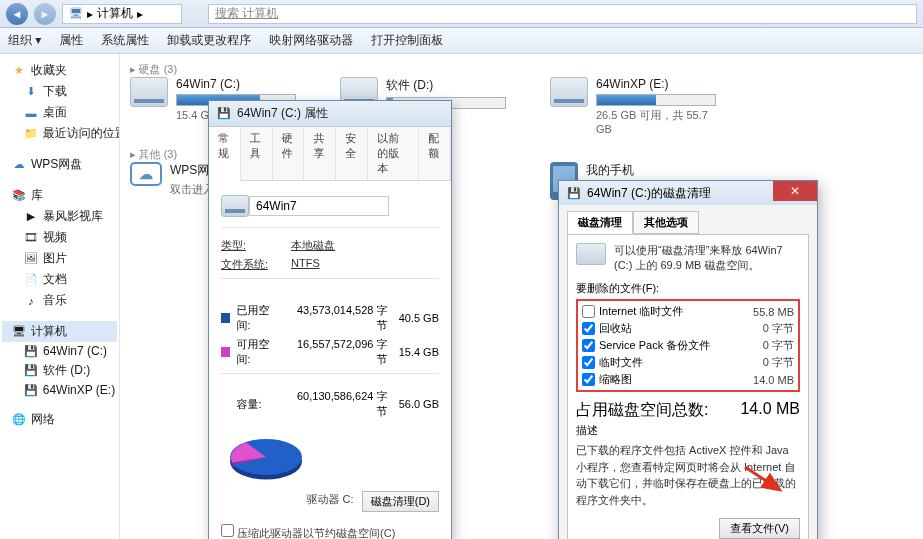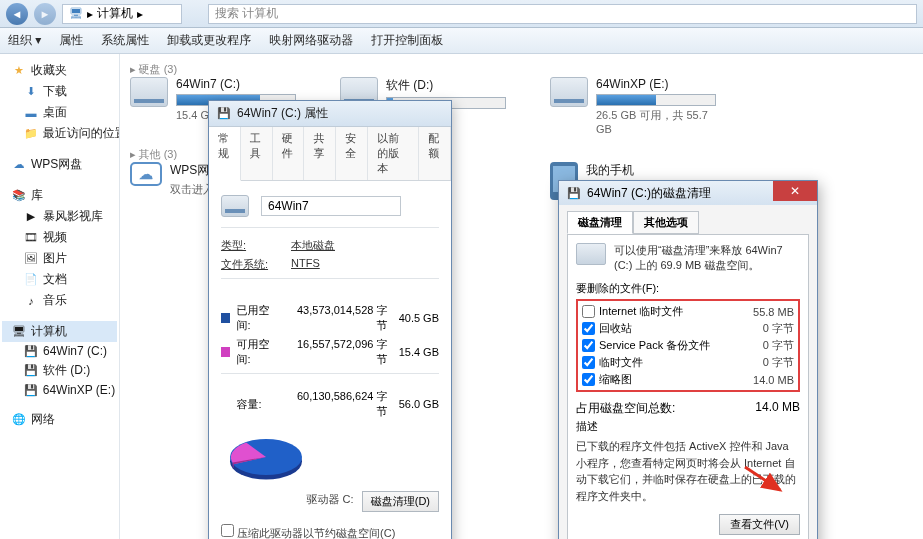--- a/index.html
+++ b/index.html
@@ -2,21 +2,21 @@
 <html><head>
 <meta charset="utf-8">
 <style>
 * { margin: 0; padding: 0; box-sizing: border-box; font-family: "Microsoft YaHei", "SimSun", Arial, sans-serif; }
 body { width: 923px; height: 539px; background: #fff; overflow: hidden; font-size: 12px; position: relative; }
 
 
 .titlebar { height: 28px; background: linear-gradient(#e8f0f8, #d8e5f2); border-bottom: 1px solid #b0c0d0; display: flex; align-items: center; padding: 0 6px; gap: 6px; }
 .nav-btn { width: 22px; height: 22px; border-radius: 50%; background: linear-gradient(#7aa5d6,#4a7ab0); display: flex; align-items: center; justify-content: center; color: #fff; font-size: 11px; }
 .addressbar { flex: 0 0 auto; min-width: 120px; background: #fff; border: 1px solid #b8c6d6; height: 20px; display: flex; align-items: center; padding: 0 6px; gap: 4px; }
-.searchbar { flex: 1; background: #fff; border: 1px solid #b8c6d6; height: 20px; display: flex; align-items: center; padding: 0 6px; margin-left: 20px; color: #888; }
+.searchbar { flex: 1; background: #fff; border: 1px solid #b8c6d6; height: 20px; display: flex; align-items: center; padding: 0 6px; margin-left: 20px; color: #888; text-decoration: underline; }
 
 .toolbar { height: 26px; background: linear-gradient(#f5f9fd,#e3ecf5); border-bottom: 1px solid #c8d4e0; display: flex; align-items: center; padding: 0 8px; gap: 18px; color: #2a2a2a; }
 .toolbar span { cursor: default; }
 
 .main { display: flex; height: calc(100% - 54px); }
 
 
 .sidebar { width: 120px; background: #fff; border-right: 1px solid #e0e6ec; padding: 6px 2px; overflow: hidden; }
 .nav-group { margin-bottom: 10px; }
 .nav-item { display: flex; align-items: center; gap: 5px; padding: 2px 4px 2px 10px; color: #1a1a1a; white-space: nowrap; }
@@ -41,21 +41,21 @@
 .phone-icon::after { content: ""; position: absolute; top: 4px; left: 3px; right: 3px; bottom: 8px; background: #8ab8e0; }
 .wps-icon { width: 32px; height: 24px; border: 2px solid #5a90c8; border-radius: 5px; color: #5a90c8; display: flex; align-items: center; justify-content: center; font-size: 14px; font-weight: bold; }
 
 
 .props-dialog { position: absolute; left: 208px; top: 100px; width: 244px; background: #fff; border: 1px solid #6a8ab0; box-shadow: 2px 4px 12px rgba(0,0,0,0.25); }
 .props-title { height: 26px; background: linear-gradient(#e8f0f8,#d4e2f0); display: flex; align-items: center; padding: 0 8px; gap: 6px; color: #1a1a1a; border-bottom: 1px solid #c0ccd8; }
 .props-tabs { display: flex; background: #f8f8f8; border-bottom: 1px solid #d0d6dc; font-size: 11px; }
 .props-tab { padding: 4px 9px; border-right: 1px solid #e0e4e8; color: #444; }
 .props-tab.active { background: #fff; border-bottom: 1px solid #fff; margin-bottom: -1px; }
 .props-body { padding: 10px 12px; }
-.props-drive-row { display: flex; align-items: center; gap: 12px; padding: 4px 0 10px; border-bottom: 1px solid #e0e4e8; margin-bottom: 8px; }
+.props-drive-row { display: flex; align-items: center; gap: 0; padding: 4px 0 10px; border-bottom: 1px solid #e0e4e8; margin-bottom: 8px; }
 .props-drive-row input { border: 1px solid #c0c8d0; padding: 2px 6px; width: 140px; font-size: 12px; }
 .props-kv { display: flex; padding: 2px 0; font-size: 11px; color: #333; text-decoration: underline; }
 .props-kv .k { width: 70px; }
 .props-space { display: flex; align-items: center; gap: 6px; font-size: 11px; padding: 2px 0; }
 .sq { width: 10px; height: 10px; }
 .sq.used { background: #2050a0; }
 .sq.free { background: #d040c0; }
 .props-space .lbl { width: 48px; }
 .props-space .bytes { width: 105px; text-align: right; }
 .props-space .gb { width: 48px; text-align: right; }
@@ -73,21 +73,21 @@
 .cleanup-tab { padding: 3px 10px; border: 1px solid #c0c6cc; background: #f8f8f8; }
 .cleanup-tab.active { background: #fff; border-bottom-color: #fff; }
 .cleanup-body { background: #fff; margin: 0 8px 8px; border: 1px solid #c0c6cc; padding: 8px; }
 .cleanup-info { display: flex; gap: 8px; font-size: 11px; color: #333; margin-bottom: 8px; }
 .cleanup-drive-ico { width: 30px; height: 22px; background: linear-gradient(#e8eef4,#c8d4e0); border: 1px solid #b0bcc8; border-radius: 2px; flex-shrink: 0; }
 .cleanup-label-row { font-size: 11px; margin-bottom: 3px; }
 .file-list { border: 2px solid #e04040; padding: 2px; margin-bottom: 6px; }
 .file-row { display: flex; align-items: center; font-size: 11px; padding: 1px 2px; gap: 4px; }
 .file-row .nm { flex: 1; }
 .file-row .sz { color: #444; }
-.total-row { display: flex; justify-content: space-between; font-size: 12px; padding: 2px 0; }
+.total-row { display: flex; justify-content: space-between; font-size: 16px; padding: 2px 0; }
 .desc-box { font-size: 11px; color: #333; line-height: 1.5; margin: 4px 0 10px; }
 .view-files-btn { float: right; border: 1px solid #a8b0b8; background: linear-gradient(#f8f8f8,#e4e4e4); padding: 2px 10px; font-size: 11px; }
 .help-link { clear: both; display: block; padding-top: 14px; font-size: 11px; color: #1a5ab0; text-decoration: underline; }
 
 
 .arrow { position: absolute; left: 740px; top: 462px; pointer-events: none; }
 </style>
 </head>
 <body>
 

